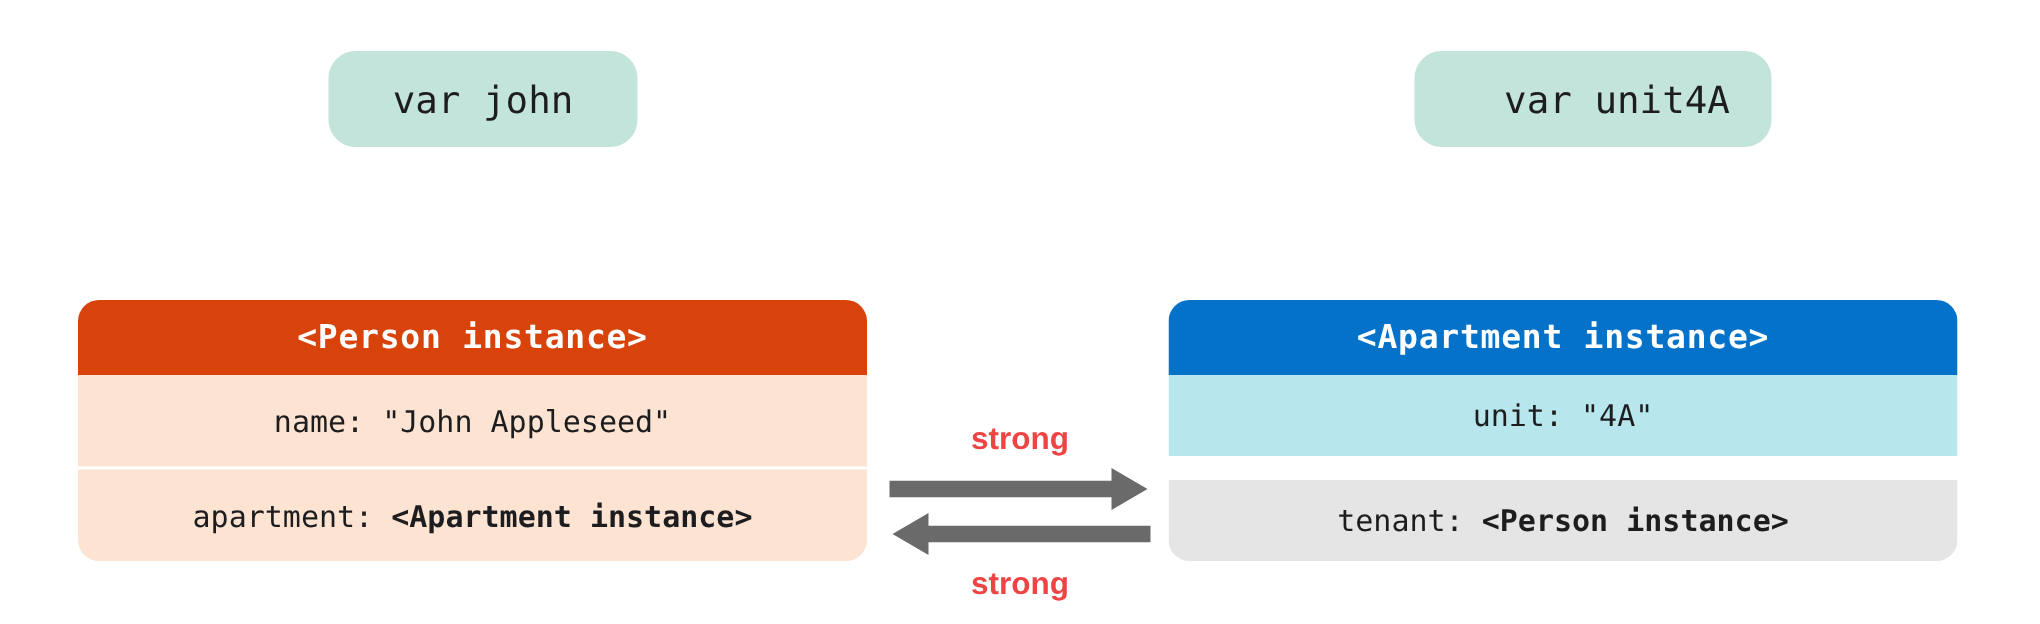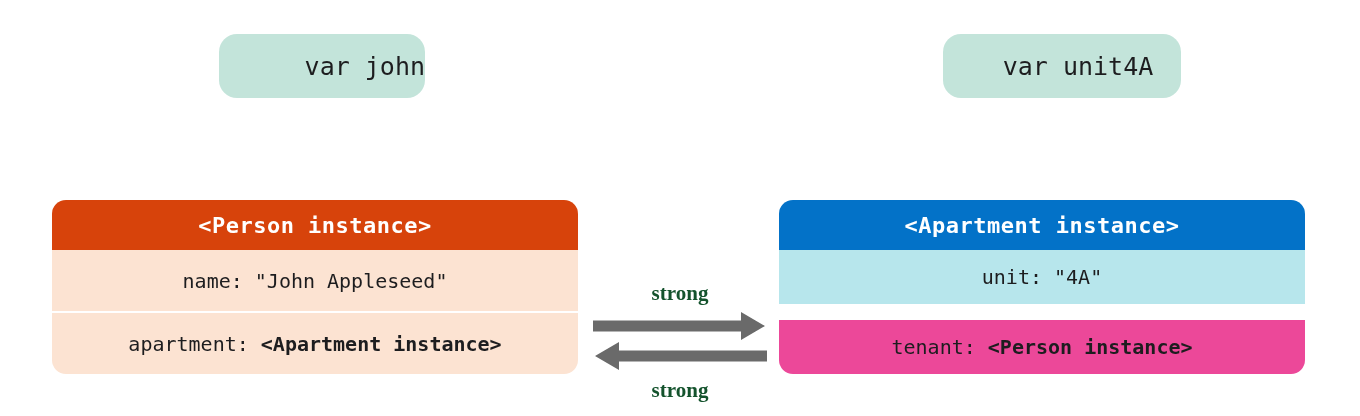--- a/index.html
+++ b/index.html
@@ -71,53 +71,53 @@
     left: 585px;
     top: 310px;
     width: 190px;
     height: 62px;
   }
   .strong-label {
     position: absolute;
     left: 585px;
     width: 190px;
     text-align: center;
-    font-family: Liberation Serif, serif;
+    font-family: Liberation Sans, sans-serif;
     font-weight: bold;
     font-size: 21px;
-    color: #14532d;
+    color: #ef4444;
   }
   .strong-label-top    { top: 281px; }
   .strong-label-bottom { top: 378px; }
 </style>
 </head>
 <body>
 
 <div class="canvas">
 
-  <div class="badge badge-john" style="background: rgb(195, 228, 218); justify-content: flex-end;">
+  <div class="badge badge-john" style="background: rgb(195, 228, 218);">
     <span>var john</span>
   </div>
 
   <div class="badge badge-unit4a" style="background: rgb(195, 228, 218);">
     <span>var unit4A</span>
   </div>
 
   <div class="instance-box person-box">
     <div class="box-header" style="background: rgb(215, 67, 11);">&lt;Person instance&gt;</div>
     <div class="box-row" style="background: rgb(252, 227, 210);"><span>name: "John Appleseed"</span><span class="bold-part"></span></div>
     <div class="row-divider"></div>
     <div class="box-row" style="background: rgb(252, 227, 210); text-align: center;"><span>apartment: </span><span class="bold-part">&lt;Apartment instance&gt;</span></div>
   </div>
 
   <div class="instance-box apartment-box">
     <div class="box-header" style="background: rgb(3, 114, 200);">&lt;Apartment instance&gt;</div>
     <div class="box-row" style="background: rgb(183, 230, 236);"><span>unit: "4A"</span><span class="bold-part"></span></div>
     <div class="row-divider"></div>
-    <div class="box-row" style="background: #ec4899; margin-top: 14px;"><span>tenant: </span><span class="bold-part">&lt;Person instance&gt;</span></div>
+    <div class="box-row" style="background: #e5e5e5; margin-top: 14px;"><span>tenant: </span><span class="bold-part">&lt;Person instance&gt;</span></div>
   </div>
 
   <svg class="arrows-svg" viewBox="0 0 190 62" xmlns="http://www.w3.org/2000/svg">
     <polygon points="8,10.5 156,10.5 156,2 180,16 156,30 156,21.5 8,21.5" fill="#6A6A6A"></polygon>
     <polygon points="182,40.5 34,40.5 34,32 10,46 34,60 34,51.5 182,51.5" fill="#6A6A6A"></polygon>
   </svg>
 
   <div class="strong-label strong-label-top">strong</div>
   <div class="strong-label strong-label-bottom">strong</div>
 

